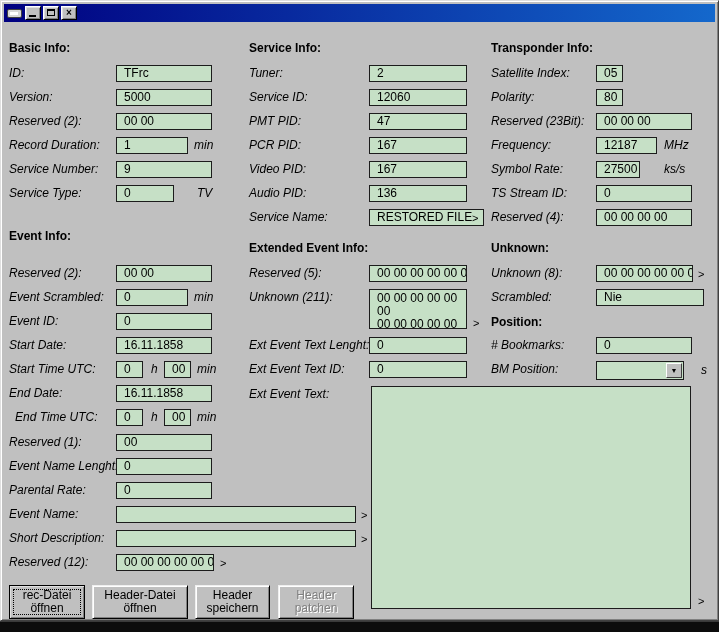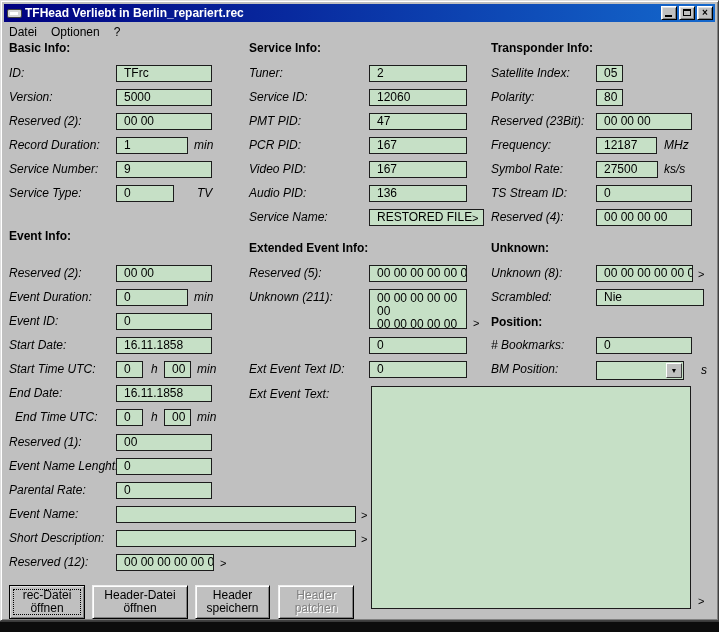--- a/index.html
+++ b/index.html
@@ -61,37 +61,31 @@
   .bottom-strip { position:absolute; left:0; bottom:0; width:719px; height:11px; background:#0c0c0c; border-top:1px solid #3a3a3a; }
 </style>
 </head>
 <body>
 
 <div class="screen">
   <div class="window">
 
     <div class="titlebar">
       <span class="app-icon"></span>
-      <span class="titletext">TFHead Verliebt in Berlin_repariert.rec</span>
       <span class="winbtns">
         <span class="wbtn">
             <span class="glyph-min"></span>
           </span>
         <span class="wbtn">
             <span class="glyph-max"></span>
           </span>
         <span class="wbtn"><span>×</span></span>
       </span>
     </div>
 
-    <div class="menubar">
-      <span class="menuitem">Datei</span>
-      <span class="menuitem">Optionen</span>
-      <span class="menuitem">?</span>
-    </div>
 
     <span class="hdr" style="left:8px;top:40px">Basic Info:</span>
     <span class="hdr" style="left:248px;top:40px">Service Info:</span>
     <span class="hdr" style="left:490px;top:40px">Transponder Info:</span>
     <span class="hdr" style="left:8px;top:228px">Event Info:</span>
     <span class="hdr" style="left:248px;top:240px">Extended Event Info:</span>
     <span class="hdr" style="left:490px;top:240px">Unknown:</span>
     <span class="hdr" style="left:490px;top:314px">Position:</span>
 
     <span class="lbl" style="left:8px;top:64px">ID:</span>
@@ -128,30 +122,30 @@
     <span class="lbl" style="left:490px;top:64px">Satellite Index:</span>
     <span class="field" style="left:595px;top:64px;width:27px">05</span>
     <span class="lbl" style="left:490px;top:88px">Polarity:</span>
     <span class="field" style="left:595px;top:88px;width:27px">80</span>
     <span class="lbl" style="left:490px;top:112px">Reserved (23Bit):</span>
     <span class="field" style="left:595px;top:112px;width:96px">00 00 00</span>
     <span class="lbl" style="left:490px;top:136px">Frequency:</span>
     <span class="field" style="left:595px;top:136px;width:61px">12187</span>
     <span class="sfx" style="left:663px;top:136px">MHz</span>
     <span class="lbl" style="left:490px;top:160px">Symbol Rate:</span>
-    <span class="field" style="left:595px;top:160px;width:62px">27500</span>
+    <span class="field" style="left:595px;top:160px;width:44px">27500</span>
     <span class="sfx" style="left:663px;top:160px">ks/s</span>
     <span class="lbl" style="left:490px;top:184px">TS Stream ID:</span>
     <span class="field" style="left:595px;top:184px;width:96px">0</span>
     <span class="lbl" style="left:490px;top:208px">Reserved (4):</span>
     <span class="field" style="left:595px;top:208px;width:96px">00 00 00 00</span>
 
     <span class="lbl" style="left:8px;top:264px">Reserved (2):</span>
     <span class="field" style="left:115px;top:264px;width:96px">00 00</span>
-    <span class="lbl" style="left:8px;top:288px">Event Duration:</span>
+    <span class="lbl" style="left:8px;top:288px">Event Scrambled:</span>
     <span class="field" style="left:115px;top:288px;width:72px">0</span>
     <span class="sfx" style="left:193px;top:288px">min</span>
     <span class="lbl" style="left:8px;top:312px">Event ID:</span>
     <span class="field" style="left:115px;top:312px;width:96px">0</span>
     <span class="lbl" style="left:8px;top:336px">Start Date:</span>
     <span class="field" style="left:115px;top:336px;width:96px">16.11.1858</span>
     <span class="lbl" style="left:8px;top:360px">Start Time UTC:</span>
     <span class="field" style="left:115px;top:360px;width:27px">0</span>
     <span class="sfx" style="left:150px;top:360px">h</span>
     <span class="field" style="left:163px;top:360px;width:27px">00</span>
@@ -178,20 +172,21 @@
     <span class="lbl" style="left:8px;top:553px">Reserved (12):</span>
     <span class="field" style="left:115px;top:553px;width:98px">00 00 00 00 00 00</span>
     <span class="arrow" style="left:219px;top:556px">&gt;</span>
 
     <span class="lbl" style="left:248px;top:264px">Reserved (5):</span>
     <span class="field" style="left:368px;top:264px;width:98px">00 00 00 00 00 00</span>
     <span class="lbl" style="left:248px;top:288px">Unknown (211):</span>
     <span class="field multiline" style="left:368px;top:288px;width:98px;height:40px">00 00 00 00 00 00
 00 00 00 00 00 00</span>
     <span class="arrow" style="left:472px;top:316px">&gt;</span>
+    <span class="lbl" style="left:248px;top:336px">Ext Event Text Lenght:</span>
     <span class="field" style="left:368px;top:336px;width:98px">0</span>
     <span class="lbl" style="left:248px;top:360px">Ext Event Text ID:</span>
     <span class="field" style="left:368px;top:360px;width:98px">0</span>
     <span class="lbl" style="left:248px;top:385px">Ext Event Text:</span>
     <div class="bigbox" style="left:370px;top:385px;width:320px;height:223px"></div>
     <span class="arrow" style="left:697px;top:594px">&gt;</span>
 
     <span class="lbl" style="left:490px;top:264px">Unknown (8):</span>
     <span class="field" style="left:595px;top:264px;width:97px">00 00 00 00 00 00</span>
     <span class="arrow" style="left:697px;top:267px">&gt;</span>

